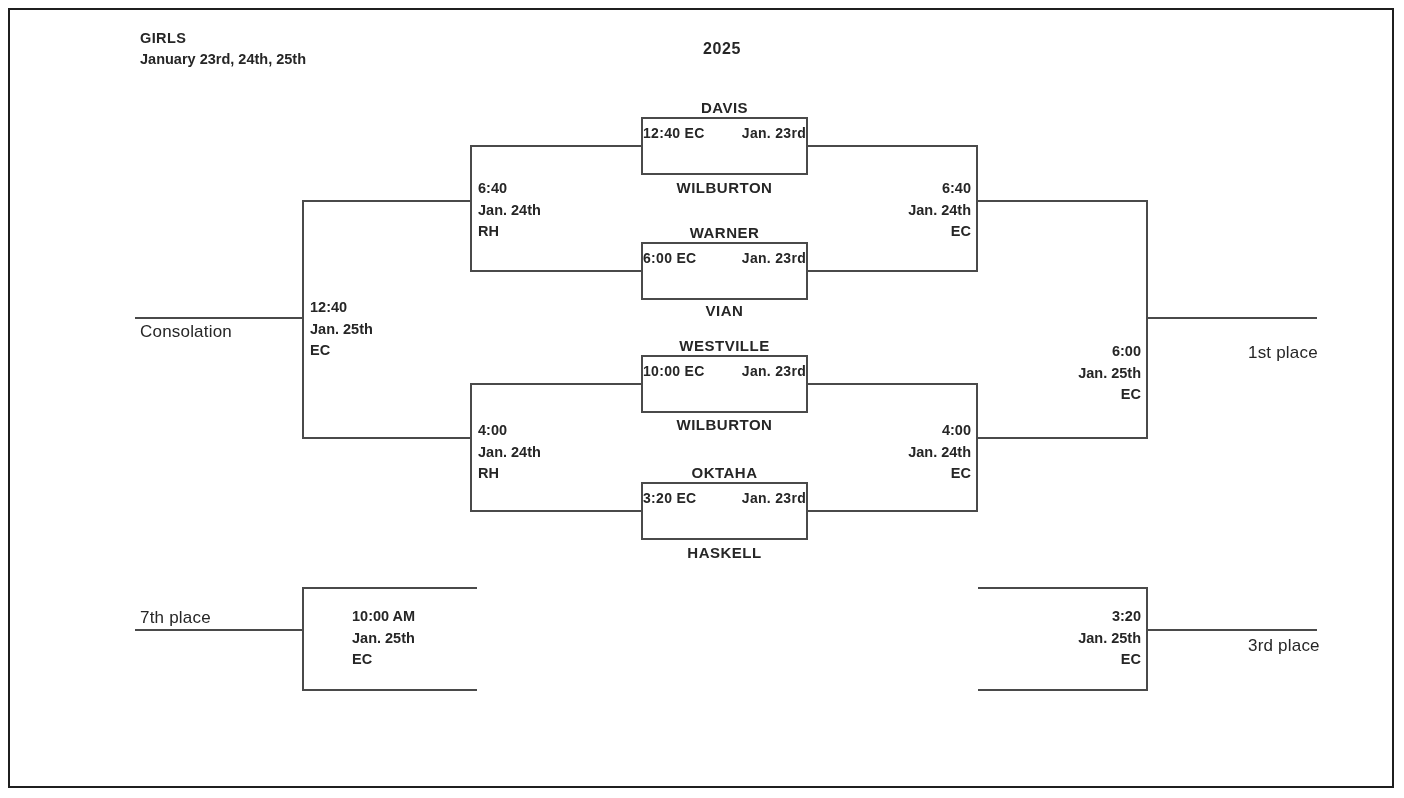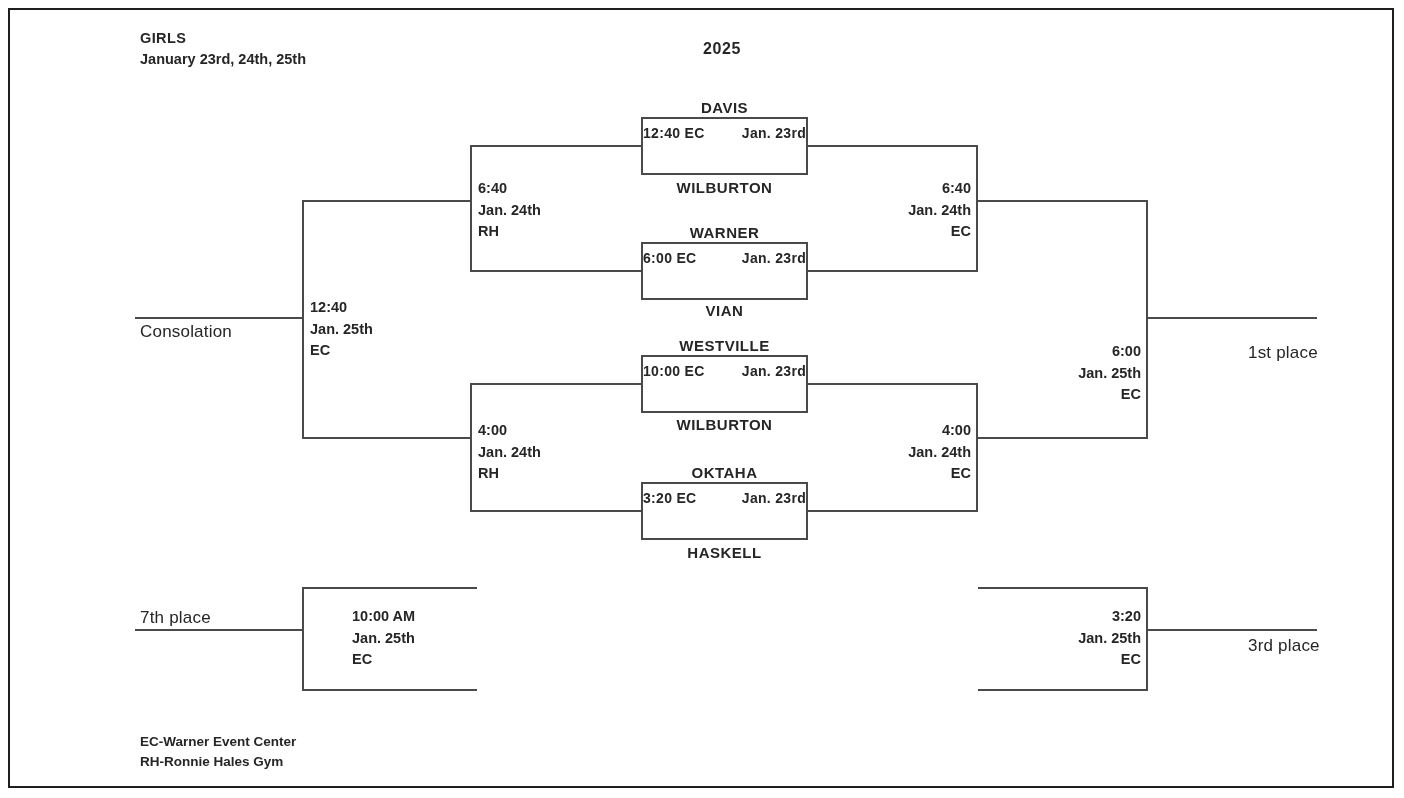--- a/index.html
+++ b/index.html
@@ -154,17 +154,13 @@
     <div>3:20</div>
     <div>Jan. 25th</div>
     <div>EC</div>
   </div>
 
   <div class="place-label" style="left:140px;top:322px;">Consolation</div>
   <div class="place-label" style="left:1248px;top:343px;">1st place</div>
   <div class="place-label" style="left:140px;top:608px;">7th place</div>
   <div class="place-label" style="left:1248px;top:636px;">3rd place</div>
 
-  <div class="legend">
-    <div>EC-Warner Event Center</div>
-    <div>RH-Ronnie Hales Gym</div>
-  </div>
 </div>
 
 </body></html>

